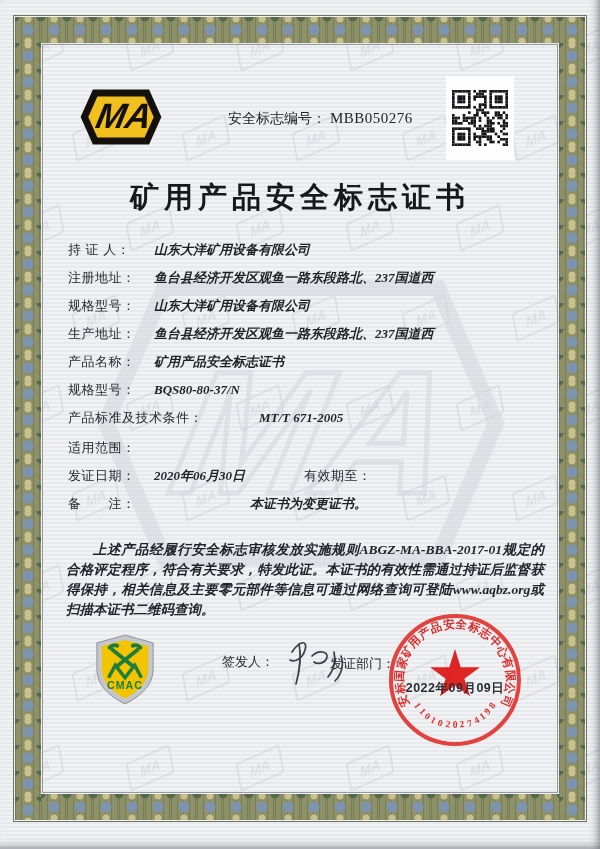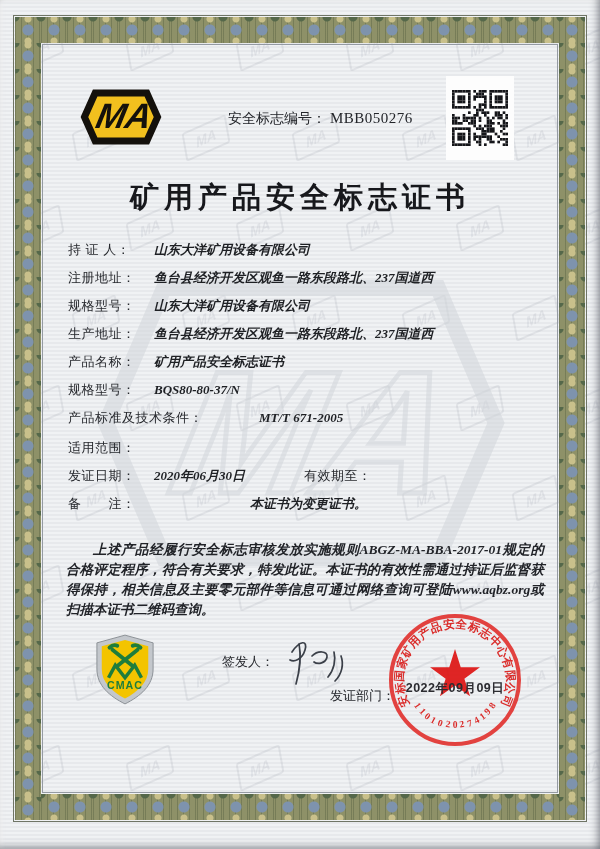--- a/index.html
+++ b/index.html
@@ -55,21 +55,21 @@
   .daterow .lab2{flex:0 0 86px;}
   .remrow .val{margin-left:96px;}
 
   .para{position:absolute;left:66px;right:56px;top:540px;font-size:13.5px;line-height:20px;
     text-align:justify;text-indent:2em;font-family:"Liberation Serif","DejaVu Serif",serif;
     font-weight:700;font-style:italic;color:#212328;}
 
   .cmac{position:absolute;left:94px;top:634px;}
   .issuer-label{position:absolute;left:222px;top:653px;font-size:13px;color:#26282d;}
   .signature{position:absolute;left:278px;top:632px;}
-  .dept-label{position:absolute;left:330px;top:655px;font-size:13px;color:#26282d;margin-top:32px;}
+  .dept-label{position:absolute;left:330px;top:655px;font-size:13px;color:#26282d;}
 
   .stamp{position:absolute;left:389px;top:614px;width:132px;height:132px;z-index:5;}
   .stamp-circle{position:absolute;inset:0;border:4px solid rgba(223,28,25,.82);border-radius:50%;}
   .stamp-char{position:absolute;color:rgba(216,22,20,.9);font-weight:700;font-size:11.5px;line-height:1;}
   .stamp-serial{position:absolute;color:rgba(216,22,20,.9);font-weight:700;font-size:9.5px;line-height:1;
     font-family:"Liberation Serif",serif;}
   .star{position:absolute;left:40px;top:35px;width:52px;height:52px;background:rgba(221,20,18,.92);
     clip-path:polygon(50% 0%,61% 35%,98% 35%,68% 57%,79% 91%,50% 70%,21% 91%,32% 57%,2% 35%,39% 35%);}
   .stamp-date{position:absolute;left:-18px;top:66px;width:168px;text-align:center;font-size:12.5px;
     font-weight:700;color:#2c2c31;letter-spacing:.5px;}

